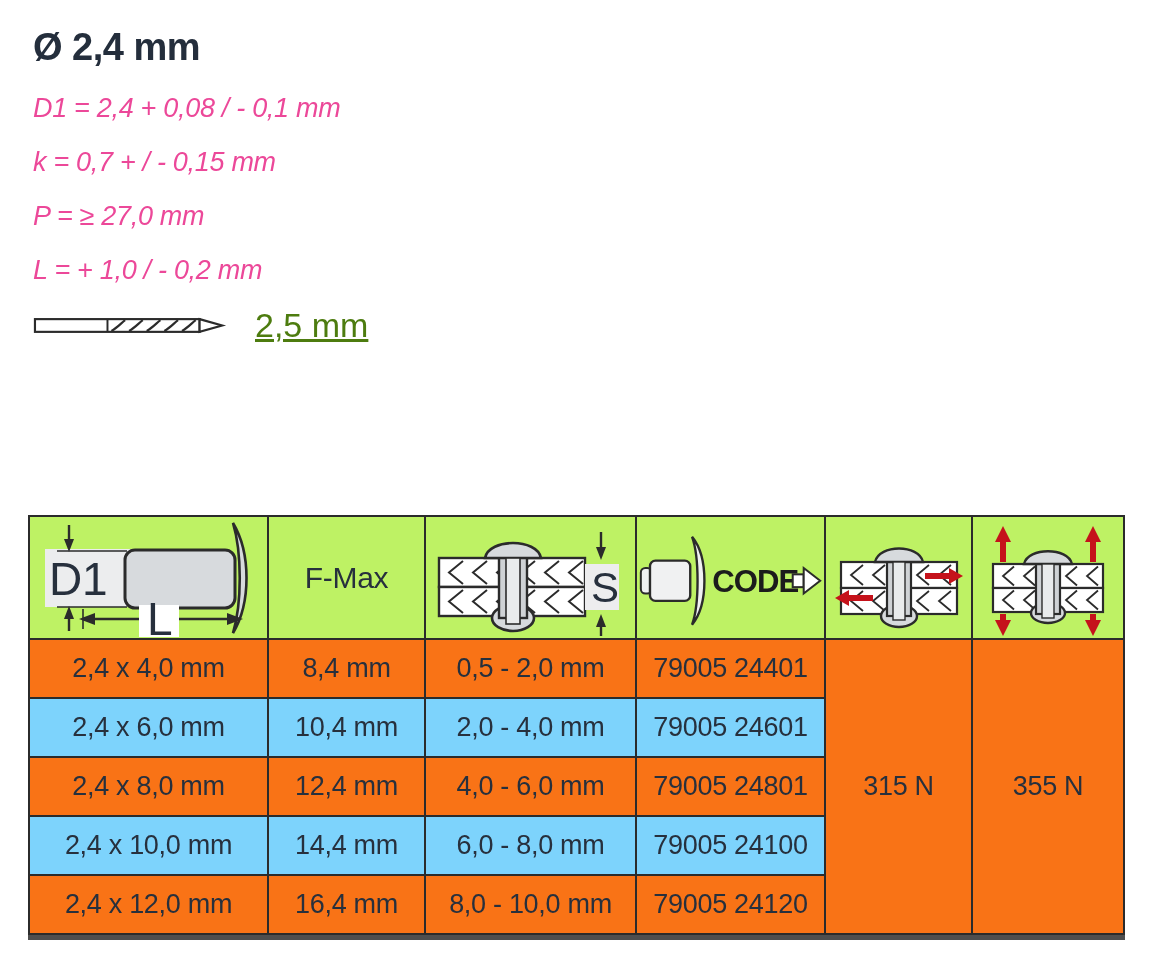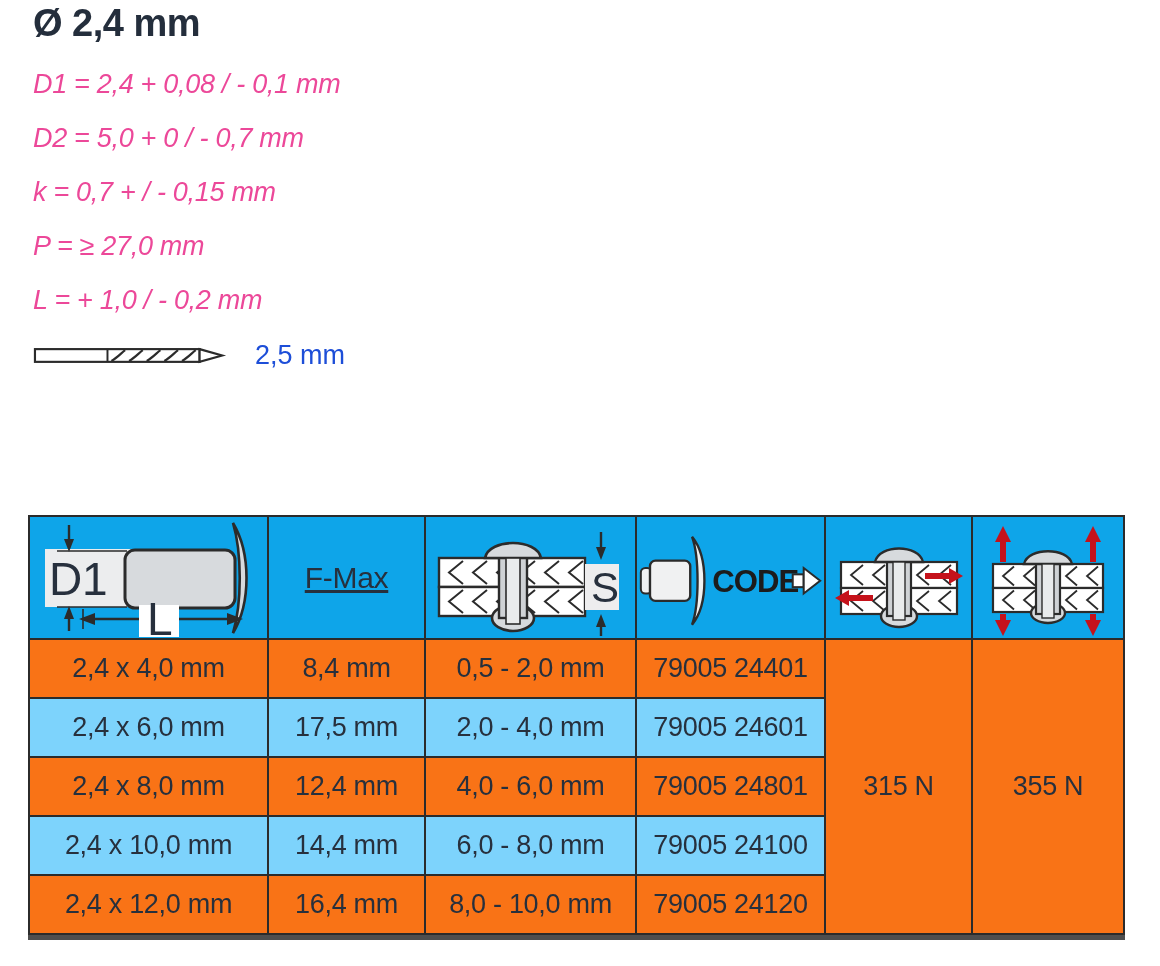--- a/index.html
+++ b/index.html
@@ -1,43 +1,42 @@
 <!DOCTYPE html>
 <html><head>
 <meta charset="utf-8">
 <style>
   html,body{margin:0;padding:0;}
   body{
     width:1160px;height:966px;position:relative;background:#ffffff;
     font-family:"Liberation Sans",sans-serif;color:#27303d;overflow:hidden;
   }
-  .top{position:absolute;left:33px;top:2px;}
+  .top{position:absolute;left:33px;top:26px;}
   .title{font-size:38px;font-weight:700;letter-spacing:-0.5px;margin:0 0 12px 0;color:#242e3c;}
   .spec{height:54px;display:flex;align-items:center;font-size:27px;letter-spacing:-0.3px;color:#ec4899;font-style:italic;}
   .drillrow{height:56px;display:flex;align-items:center;gap:26px;}
-  .drillrow .label{font-size:27px;color:#1d4ed8;}
+  .drillrow .label{font-size:34px;color:#4d7c0f;text-decoration:underline;}
   .tablewrap{position:absolute;left:28px;top:515px;border-bottom:5px solid #4e4e4e;}
   table{border-collapse:collapse;table-layout:fixed;}
   td{border:2px solid #2b2b2b;text-align:center;vertical-align:middle;
      font-size:27px;letter-spacing:-0.3px;color:#27303d;padding:0;overflow:hidden;}
-  tr.hdr td{height:121px;background:#0ea5e9;text-decoration:underline;}
+  tr.hdr td{height:121px;background:#bef264;}
   tr.data td{height:57px;}
   .c-blue{background:#f97316;}
   .c-white{background:#7dd3fc;}
   .fmax{font-size:30px;}
   .icon svg{display:block;margin:0 auto;}
   .codetxt{font-weight:800;}
 </style>
 </head>
 <body>
 
 <div class="top">
   <h1 class="title">Ø 2,4 mm</h1>
   <div class="spec">D1 = 2,4 + 0,08 / - 0,1 mm</div>
-  <div class="spec">D2 = 5,0 + 0 / - 0,7 mm</div>
   <div class="spec">k = 0,7 + / - 0,15 mm</div>
   <div class="spec">P = ≥ 27,0 mm</div>
   <div class="spec">L = + 1,0 / - 0,2 mm</div>
   <div class="drillrow">
     <span class="icon">
       <svg width="196" height="30" viewBox="0 0 200 30">
         <rect x="2" y="9" width="168" height="13" fill="#ffffff" stroke="#2b2b2b" stroke-width="2.2"></rect>
         <line x1="76" y1="9" x2="76" y2="22" stroke="#2b2b2b" stroke-width="2"></line>
         <g stroke="#2b2b2b" stroke-width="2.2" fill="none">
           <path d="M80,21 C86,18 90,13 94,10"></path>
@@ -188,21 +187,21 @@
   <tr class="data">
     <td class="c-blue">2,4 x 4,0 mm</td>
     <td class="c-blue">8,4 mm</td>
     <td class="c-blue">0,5 - 2,0 mm</td>
     <td class="c-blue">79005 24401</td>
     <td class="c-blue" rowspan="5">315 N</td>
     <td class="c-blue" rowspan="5">355 N</td>
   </tr>
   <tr class="data">
     <td class="c-white">2,4 x 6,0 mm</td>
-    <td class="c-white">17,5 mm</td>
+    <td class="c-white">10,4 mm</td>
     <td class="c-white">2,0 - 4,0 mm</td>
     <td class="c-white">79005 24601</td>
   </tr>
   <tr class="data">
     <td class="c-blue">2,4 x 8,0 mm</td>
     <td class="c-blue">12,4 mm</td>
     <td class="c-blue">4,0 - 6,0 mm</td>
     <td class="c-blue">79005 24801</td>
   </tr>
   <tr class="data">

